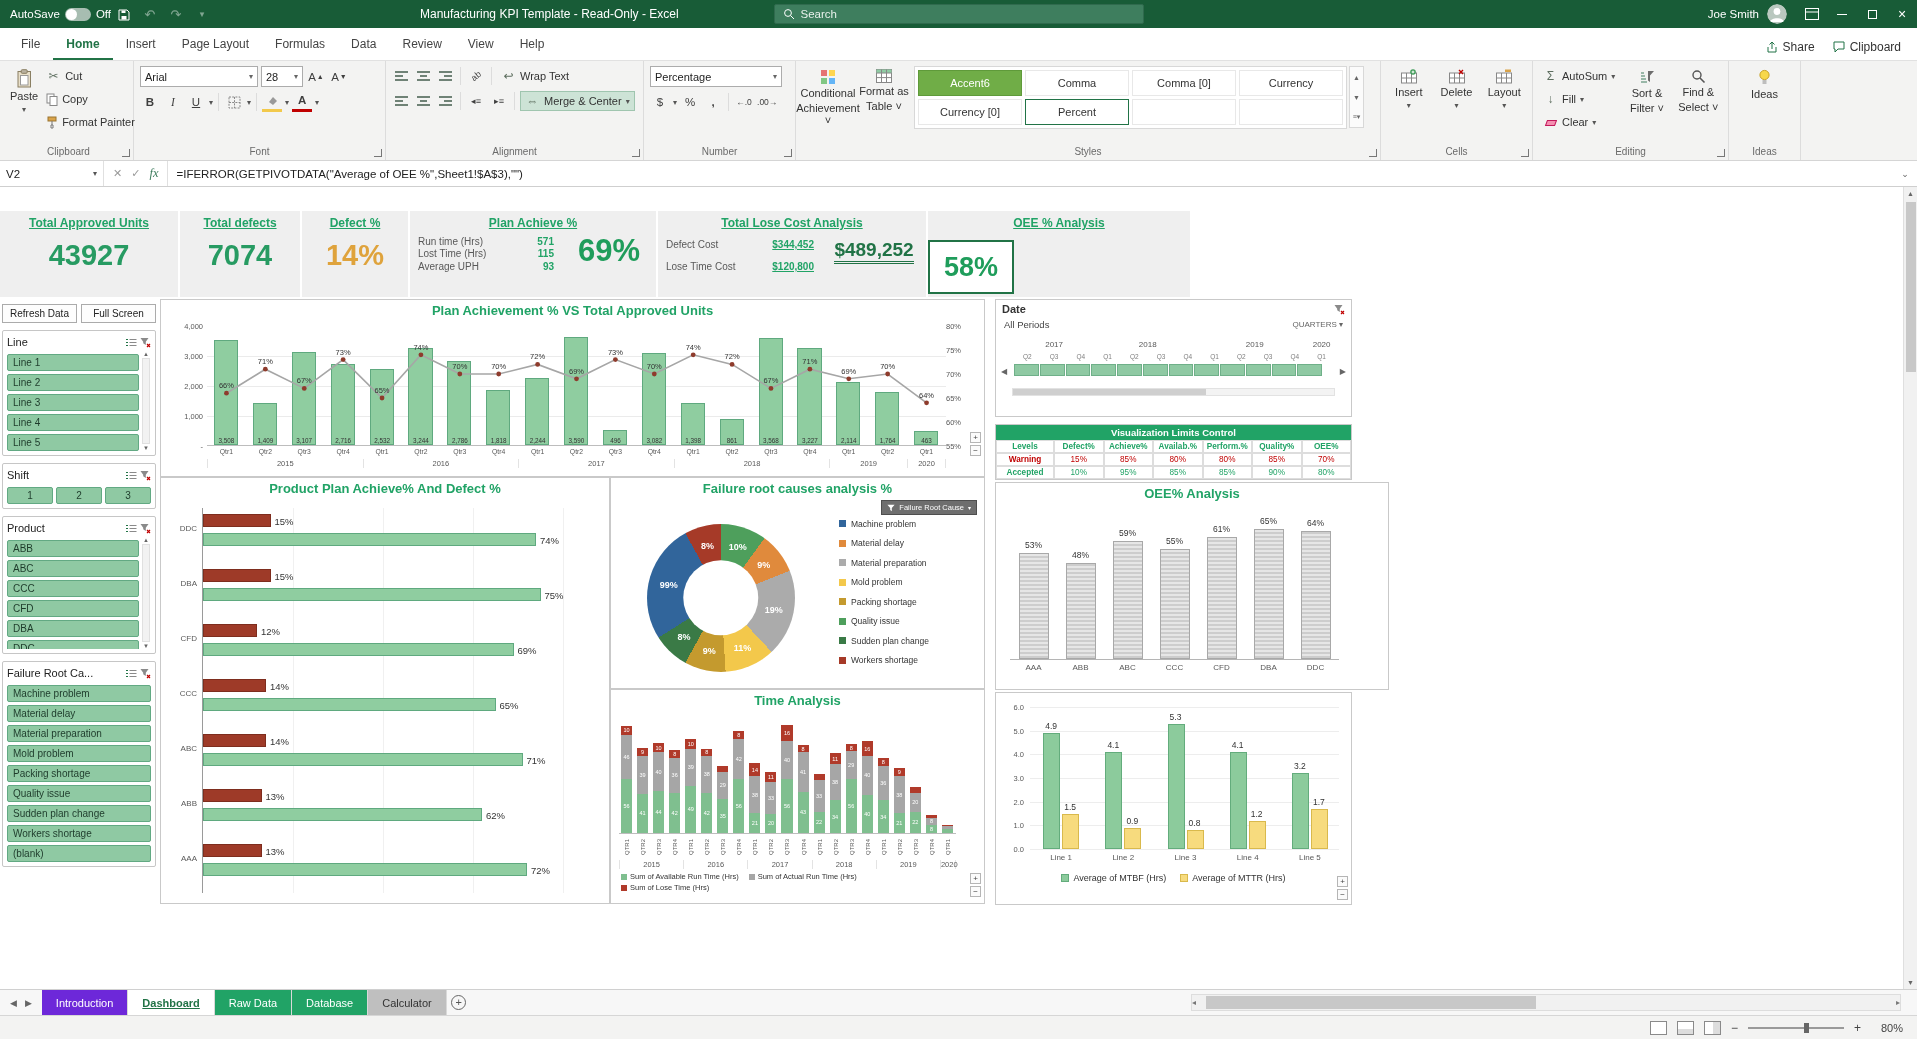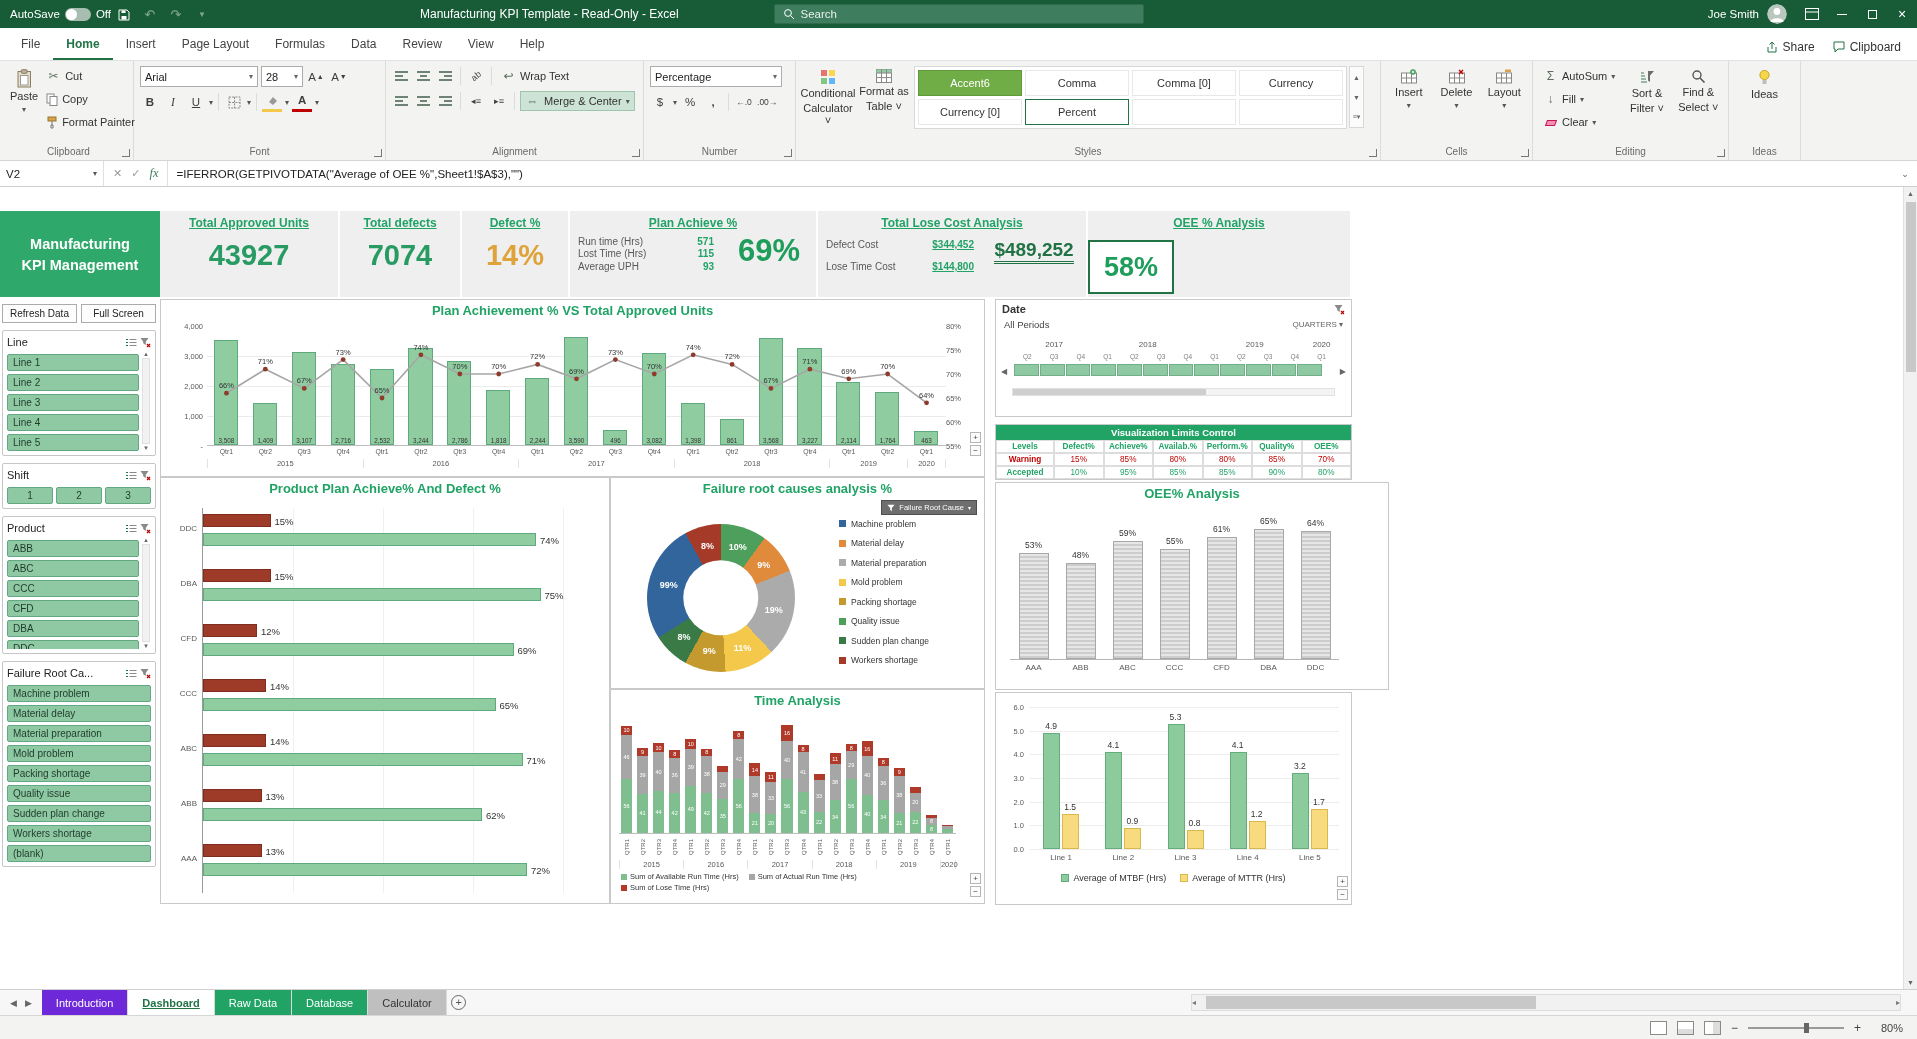--- a/index.html
+++ b/index.html
@@ -435,21 +435,21 @@
   <div class="rgroup" style="width:585px">
     <div class="rg-content">
       <div class="bigbtn">
         <svg width="16" height="16" viewBox="0 0 16 16">
             <rect x="1" y="1" width="6" height="6" fill="#E57373"></rect>
             <rect x="9" y="1" width="6" height="6" fill="#FFD54F"></rect>
             <rect x="1" y="9" width="6" height="6" fill="#81C784"></rect>
             <rect x="9" y="9" width="6" height="6" fill="#64B5F6"></rect>
           </svg>
         <span>Conditional</span>
-          <span>Calculator ˅</span>
+          <span>Achievement ˅</span>
       </div>
       <div class="bigbtn">
         <svg width="16" height="14" viewBox="0 0 16 14">
             <rect x="0.5" y="0.5" width="15" height="13" fill="#fff" stroke="#888"></rect>
             <rect x="0.5" y="0.5" width="15" height="3.6" fill="#8FCBA3"></rect>
             <path d="M0.5 4h15M0.5 8.6h15M5.5 0.5v13M10.5 0.5v13" stroke="#888"></path>
           </svg>
         <span>Format as</span>
           <span>Table ˅</span>
       </div>
@@ -571,24 +571,20 @@
     <span>✓</span>
     <span class="fx">fx</span>
   </div>
   <div class="ftext">=IFERROR(GETPIVOTDATA("Average of OEE %",Sheet1!$A$3),"")</div>
   <div class="fchev">⌄</div>
 </div>
 
 <div class="content">
 
   <div class="kpi-row">
-    <div class="brand">
-      <span>Manufacturing</span>
-      <span>KPI Management</span>
-    </div>
     <div class="kpi-card w180">
       <div class="kpi-title">Total Approved Units</div>
       <div class="kpi-big">43927</div>
     </div>
     <div class="kpi-card w122">
       <div class="kpi-title">Total defects</div>
       <div class="kpi-big">7074</div>
     </div>
     <div class="kpi-card w108">
       <div class="kpi-title">Defect %</div>
@@ -617,21 +613,21 @@
     <div class="kpi-card w270">
       <div class="kpi-title">Total Lose Cost Analysis</div>
       <div class="split-body">
         <div class="mini">
           <div class="krow acct" style="padding-top:5px">
               <span>Defect Cost</span>
               <b>$344,452</b>
             </div>
           <div class="krow acct" style="padding-top:11px">
               <span>Lose Time Cost</span>
-              <b>$144,800</b>
+              <b>$120,800</b>
             </div>
         </div>
         <div class="bigcost">
             <span>$489,252</span>
           </div>
       </div>
     </div>
     <div class="kpi-card w264">
       <div class="kpi-title">OEE % Analysis</div>
       <div class="split-body">

